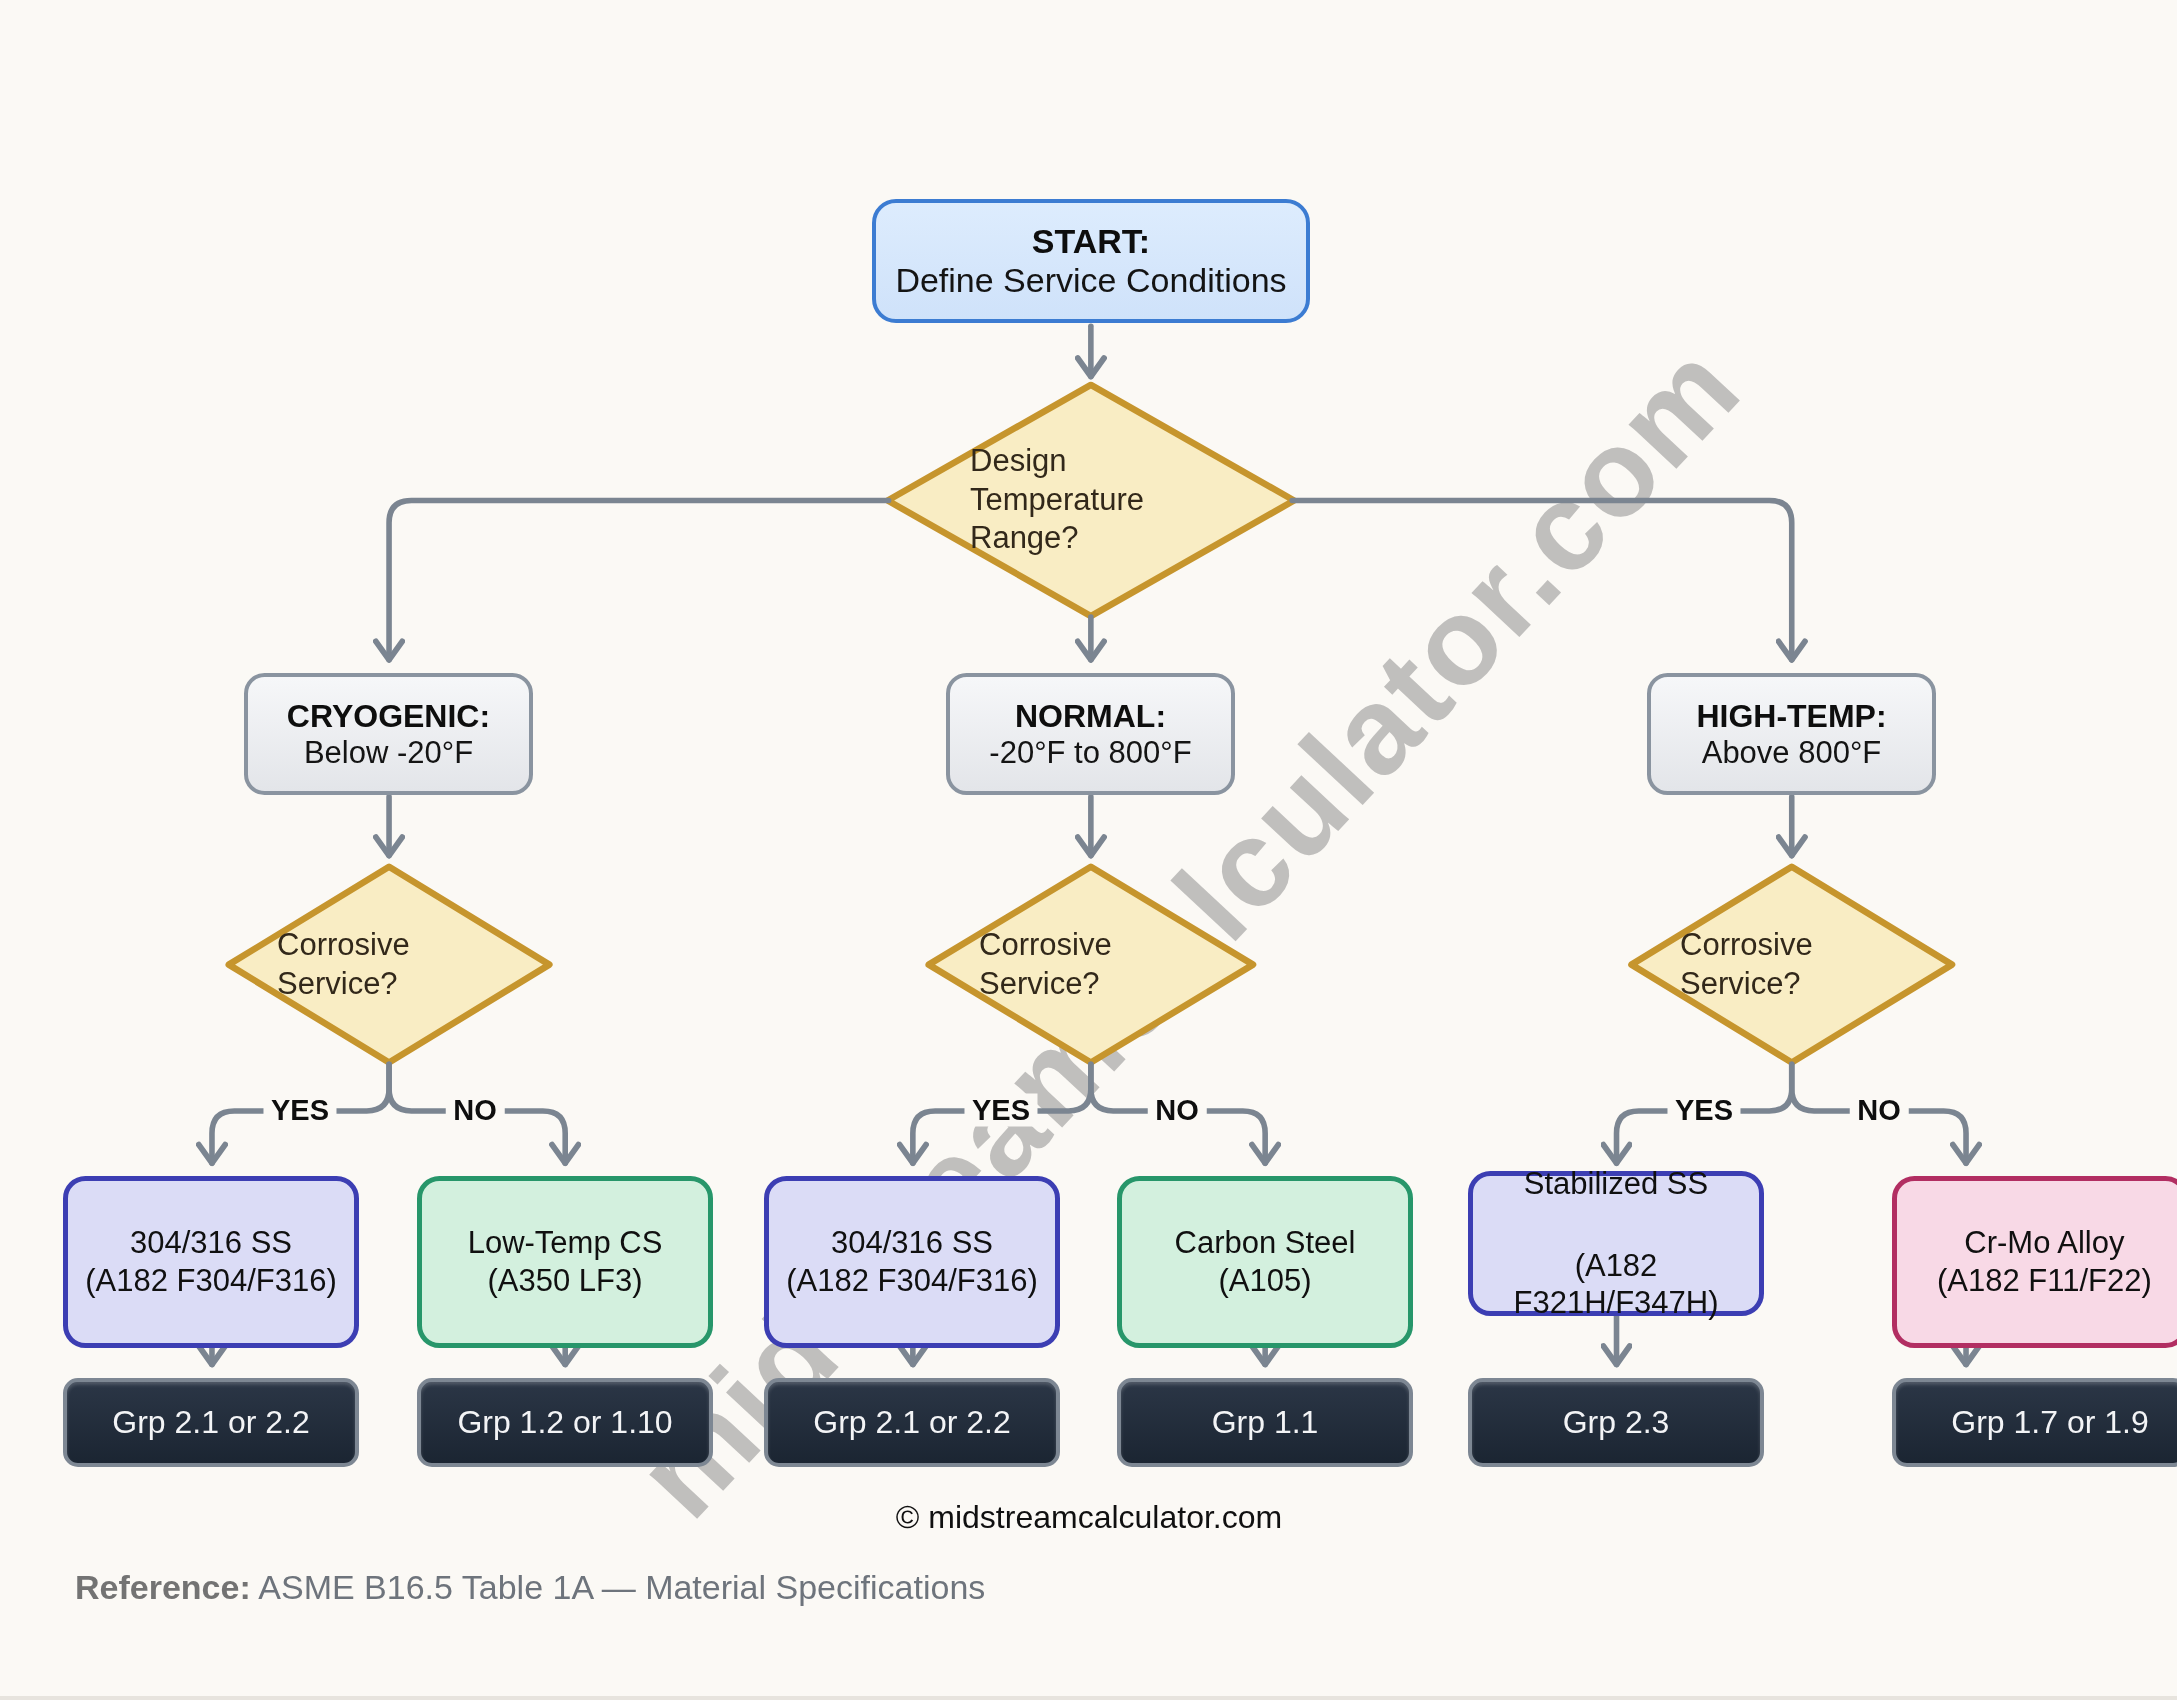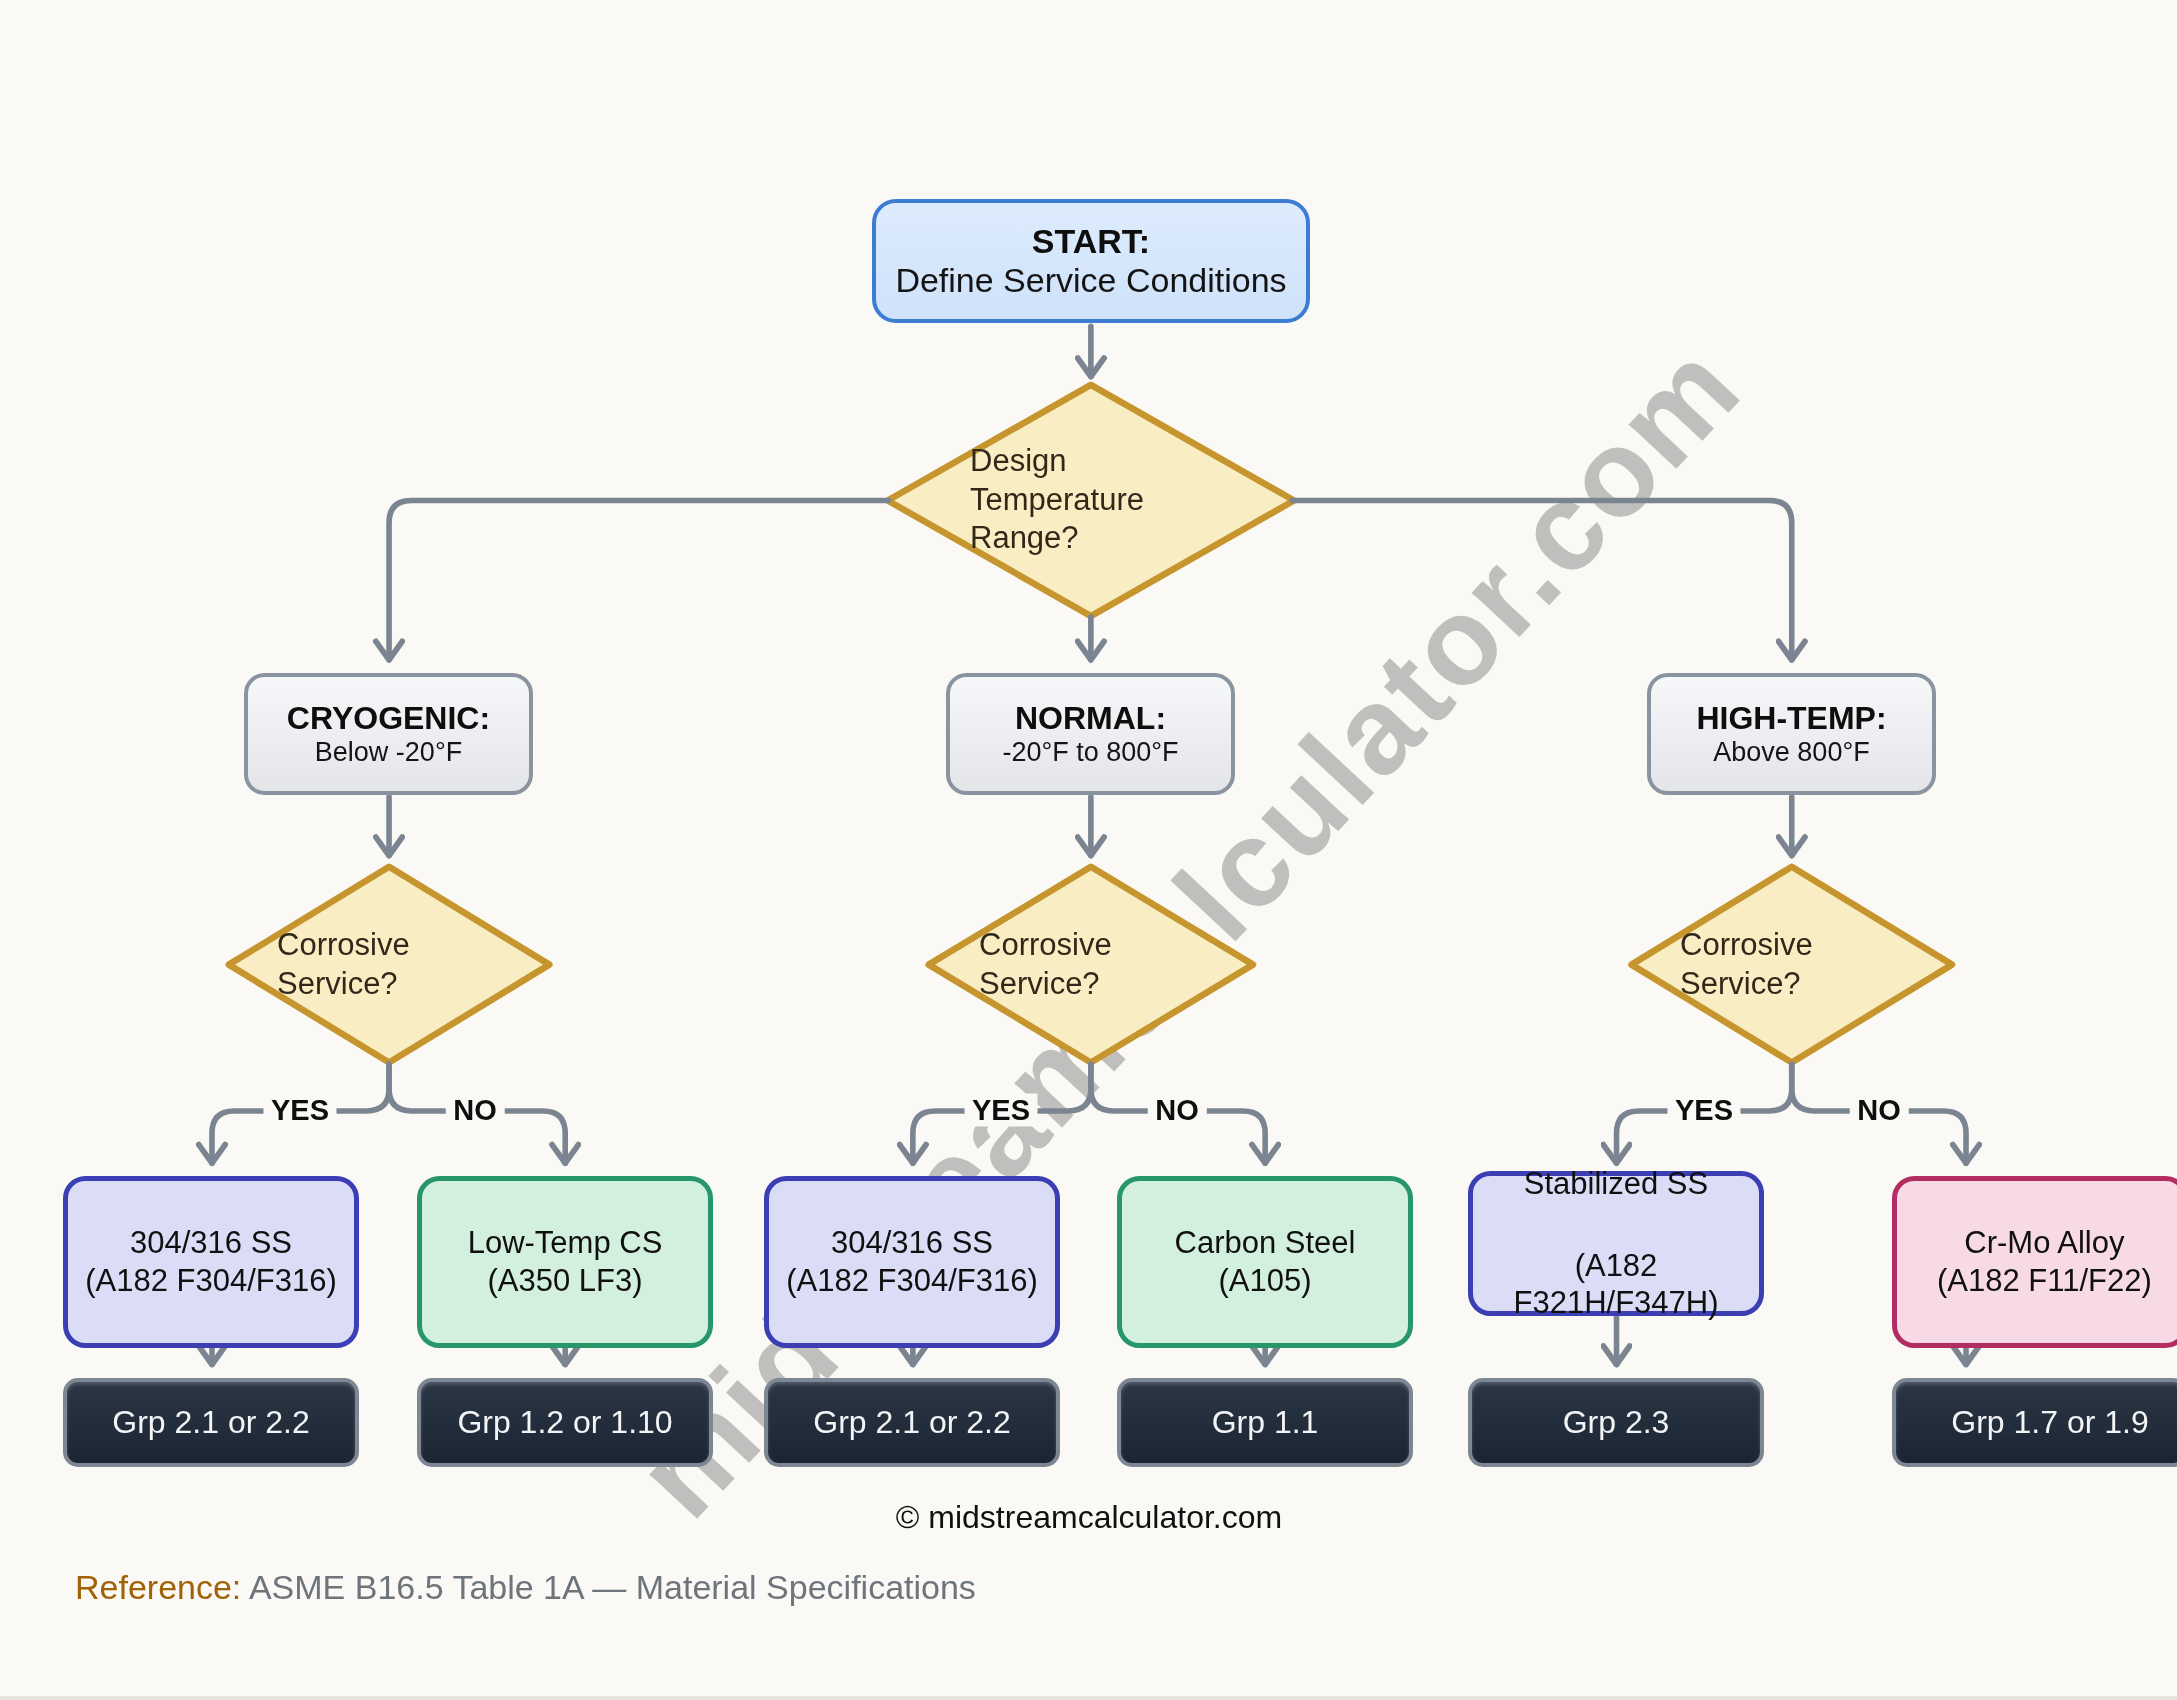--- a/index.html
+++ b/index.html
@@ -42,21 +42,21 @@
   }
   .start-box .t1 { font-size: 34px; font-weight: 700; color: #0e0e0e; }
   .start-box .t2 { font-size: 34px; color: #141414; }
   .cond-box {
     width: 289px; height: 122px;
     background: linear-gradient(180deg, #f6f7f9 0%, #e3e5e9 100%);
     border: 4.7px solid #8a94a0;
     border-radius: 20.5px;
   }
   .cond-box .t1 { font-size: 32px; font-weight: 700; color: #0e0e0e; }
-  .cond-box .t2 { font-size: 27px; color: #141414; }
+  .cond-box .t2 { font-size: 31px; color: #141414; }
   .cond-cryo { left: 244px; top: 673px; }
   .cond-normal { left: 946px; top: 673px; }
   .cond-ht { left: 1647px; top: 673px; }
   .diamond-label {
     position: absolute; z-index: 4;
     display: flex; flex-direction: column; align-items: center; justify-content: center;
     text-align: left;
     font-size: 31px; line-height: 1.25; color: #32281a;
   }
   .dl-main { left: 970px; top: 421px; width: 242px; height: 158px; }
@@ -90,21 +90,21 @@
     font-size: 32px; color: #f3f4f6;
   }
   .footer-copyright {
     position: absolute; left: 0; top: 1499px; width: 2178px;
     text-align: center; font-size: 32px; color: #101010; z-index: 4;
   }
   .footer-reference {
     position: absolute; left: 75px; top: 1568px;
     font-size: 34px; color: #6e747c; z-index: 4;
   }
-  .footer-reference .ref-label { font-weight: 400; color: #a16207; }
+  .footer-reference .ref-label { font-weight: 700; color: #737373; }
   .bottom-edge { position: absolute; left: 0; bottom: 0; width: 2178px; height: 3.7px; background: #e7e4de; z-index: 5; }
 </style>
 </head>
 <body>
 
 <div class="stage">
 
   <div class="watermark">midstreamcalculator.com</div>
 
   <svg class="connectors" width="2178" height="1700" viewBox="0 0 2336 1824">

